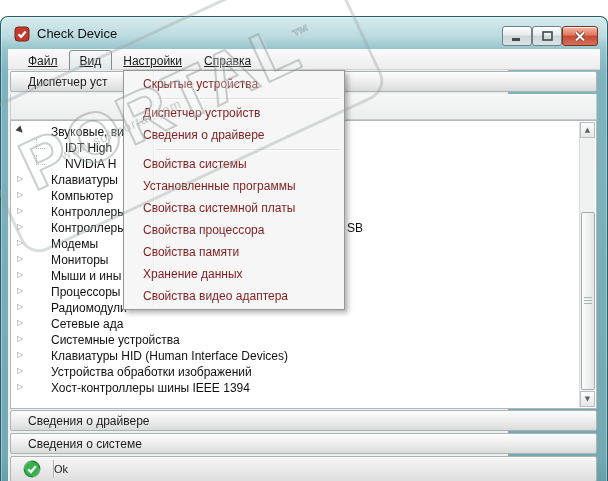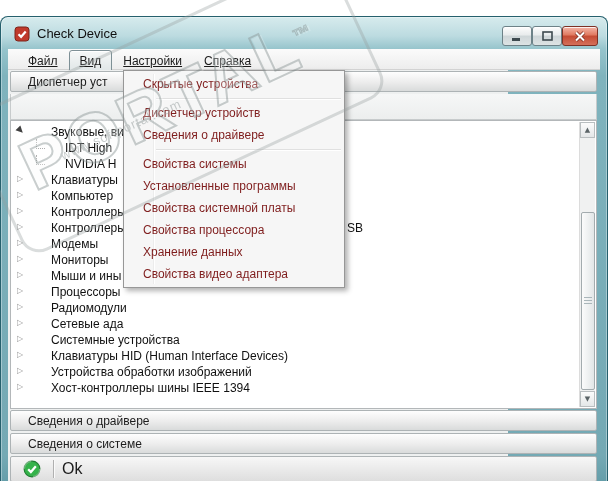--- a/index.html
+++ b/index.html
@@ -66,21 +66,21 @@
   .sb-thumb{position:absolute;left:1px;width:12px;top:90px;height:176px;border:1px solid #a3abae;border-radius:2px;
           background:linear-gradient(90deg,#fbfbfb,#e2e6e7);}
   .sb-thumb::after{content:'';position:absolute;left:2px;right:2px;top:50%;margin-top:-4px;height:8px;
           background:repeating-linear-gradient(180deg,#aab6ba 0 1px,transparent 1px 3px);}
 
   
   .statusbar{position:absolute;left:2px;top:386px;width:587px;height:26px;border:1px solid #adb3b5;border-radius:2px;
           background:linear-gradient(180deg,#f7f7f7,#dedede);display:flex;align-items:center;box-sizing:border-box;}
   .statusbar .ic{margin-left:12px;width:18px;height:18px;}
   .vsep{width:1px;height:18px;background:#b0b0b0;box-shadow:1px 0 0 #fafafa;margin-left:12px;}
-  .statusbar .lbl{font-size:16px;color:#1c1c1c;margin-left:8px;}
+  .statusbar .lbl{font-size:11px;color:#1c1c1c;}
 
   
   .dropdown{position:absolute;left:123px;top:54px;width:222px;background:#f6f6f6;border:1px solid #979797;
             box-shadow:3px 3px 5px rgba(0,0,0,.3);z-index:50;padding:2px 0;box-sizing:border-box;}
   .dropdown::before{content:'';position:absolute;left:29px;top:3px;bottom:3px;width:1px;background:#ececec;box-shadow:1px 0 0 #fff;}
   .drow{position:relative;height:22px;display:flex;align-items:center;}
   .drow .ic{margin-left:6px;}
   .drow .dl{font-size:12px;color:#7f1d1d;margin-left:13px;white-space:nowrap;}
   .dsep{position:relative;height:7px;}
   .dsep::after{content:'';position:absolute;left:32px;right:3px;top:3px;border-top:1px solid #e0e0e0;border-bottom:1px solid #fff;}
@@ -462,20 +462,39 @@
                 <line x1="1" y1="11" x2="3" y2="11"></line>
                 <line x1="13" y1="5" x2="15" y2="5"></line>
                 <line x1="13" y1="8" x2="15" y2="8"></line>
                 <line x1="13" y1="11" x2="15" y2="11"></line>
               </g>
             </svg></span>
           <span class="dl">Свойства процессора</span>
         </div>
         <div class="drow">
           <span class="ic"><svg viewBox="0 0 16 16" xmlns="http://www.w3.org/2000/svg">
+              <rect x="1" y="5" width="14" height="5.5" fill="#2fa14c" stroke="#1c6b31"></rect>
+              <g fill="#111">
+                <rect x="3" y="6.2" width="2.2" height="3"></rect>
+                <rect x="6.9" y="6.2" width="2.2" height="3"></rect>
+                <rect x="10.8" y="6.2" width="2.2" height="3"></rect>
+              </g>
+              <g fill="#e2cf6f">
+                <rect x="2" y="10.5" width="1" height="1.7"></rect>
+                <rect x="4" y="10.5" width="1" height="1.7"></rect>
+                <rect x="6" y="10.5" width="1" height="1.7"></rect>
+                <rect x="8" y="10.5" width="1" height="1.7"></rect>
+                <rect x="10" y="10.5" width="1" height="1.7"></rect>
+                <rect x="12" y="10.5" width="1" height="1.7"></rect>
+              </g>
+            </svg></span>
+          <span class="dl">Свойства памяти</span>
+        </div>
+        <div class="drow">
+          <span class="ic"><svg viewBox="0 0 16 16" xmlns="http://www.w3.org/2000/svg">
               <rect x="1.5" y="5" width="13" height="6" rx="3" fill="#d6dbde" stroke="#7f888d"></rect>
               <rect x="3.5" y="7" width="6" height="2" rx="1" fill="#aab3b8"></rect>
               <circle cx="12.5" cy="8" r="0.9" fill="#4fba5a"></circle>
             </svg></span>
           <span class="dl">Хранение данных</span>
         </div>
         <div class="drow">
           <span class="ic"><svg viewBox="0 0 16 16" xmlns="http://www.w3.org/2000/svg">
               <rect x="1" y="2" width="10" height="8" fill="#3a6cb0" stroke="#24477a"></rect>
               <rect x="2.2" y="3.2" width="7.6" height="5.6" fill="#9cc0ef"></rect>

